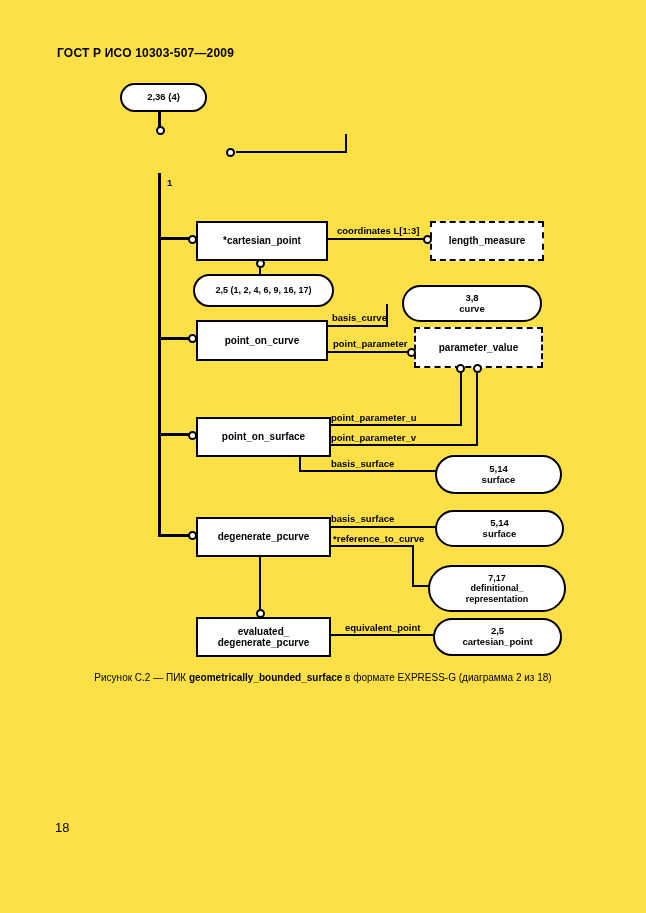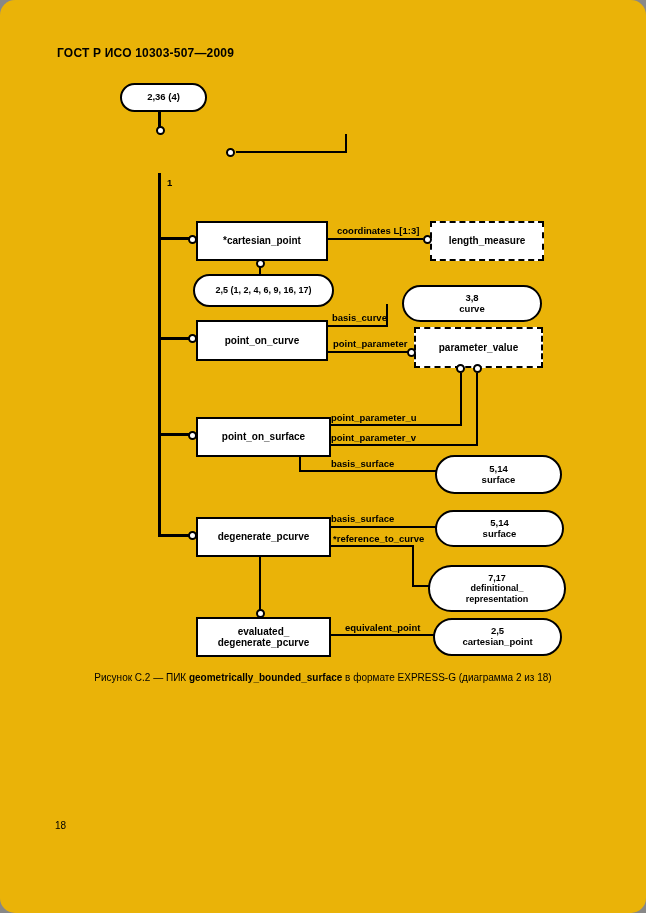--- a/index.html
+++ b/index.html
@@ -1,21 +1,21 @@
 <!DOCTYPE html>
 <html><head>
 <meta charset="utf-8">
 <style>
   html,body{margin:0;padding:0;background:#888;}
   .page{
-    position:relative;width:646px;height:913px;margin:0 auto;background:#eab308;
-    font-family:"Liberation Sans",sans-serif;color:#000;overflow:hidden;border-radius:15px;
+    position:relative;width:646px;height:913px;margin:0 auto;background:#fde047;
+    font-family:"Liberation Sans",sans-serif;color:#000;overflow:hidden;
   }
   .hdr{position:absolute;font-size:12px;font-weight:bold;letter-spacing:.2px;}
-  .pageno{position:absolute;font-size:10px;text-align:center;}
+  .pageno{position:absolute;font-size:13px;text-align:center;}
   .bx{
     position:absolute;border:2px solid #000;background:#fff;
     display:flex;flex-direction:column;align-items:center;justify-content:center;
     font-size:10px;font-weight:bold;text-align:center;line-height:1.15;z-index:3;
   }
   .dashed{border-style:dashed;}
   .ov{
     position:absolute;border:2px solid #000;background:#fff;border-radius:999px;
     display:flex;flex-direction:column;align-items:center;justify-content:center;
     font-size:9.5px;font-weight:bold;text-align:center;line-height:1.15;z-index:3;

